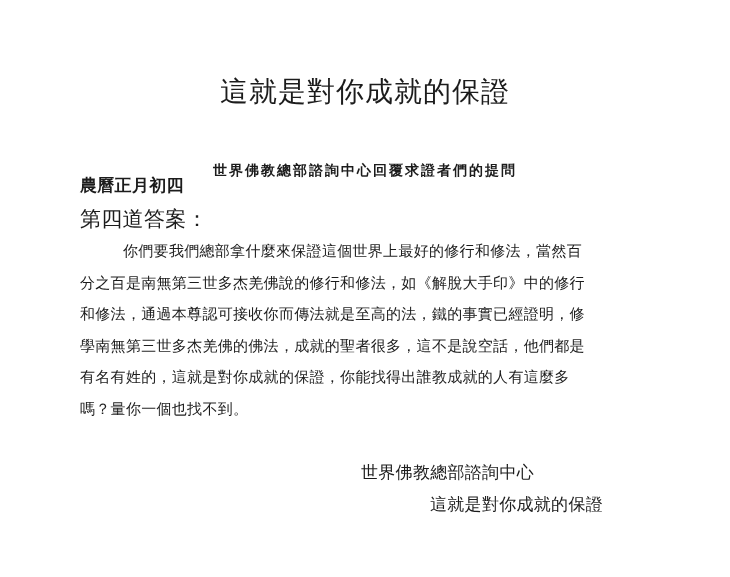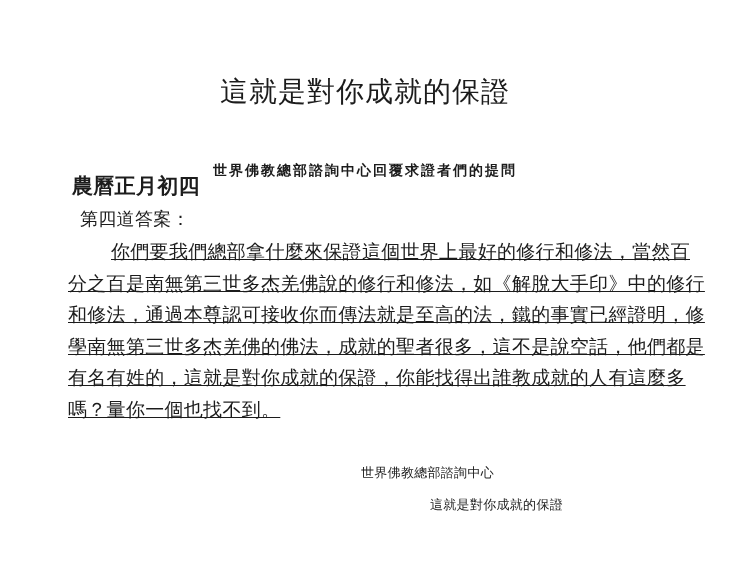--- a/index.html
+++ b/index.html
@@ -40,57 +40,56 @@
     font-size: 14px;
     line-height: 36px;
     font-weight: 700;
     letter-spacing: 2px;
     white-space: nowrap;
     margin-top: 43px;
   }
   .lunar-date {
     position: absolute;
     top: 173px;
-    left: 72px;
-    font-size: 21px;
+    left: 80px;
+    font-size: 17px;
     line-height: 26px;
     font-weight: 700;
     letter-spacing: 0.3px;
     white-space: nowrap;
   }
   .answer-heading {
     position: absolute;
     top: 206px;
     left: 80px;
-    font-size: 18px;
+    font-size: 21px;
     line-height: 26px;
     font-weight: 400;
     letter-spacing: 0.3px;
     white-space: nowrap;
   }
   .body-paragraph {
     position: absolute;
     top: 236px;
-    left: 68px;
+    left: 80px;
     width: 578px;
-    font-size: 19px;
+    font-size: 15px;
     line-height: 31.5px;
     letter-spacing: 0.3px;
-    text-decoration: underline;
   }
   .body-line {
     display: block;
     white-space: nowrap;
   }
   .body-line.first {
     text-indent: 43px;
   }
   .sig-line {
     position: absolute;
-    font-size: 13px;
+    font-size: 17px;
     line-height: 26px;
     letter-spacing: 0.3px;
     white-space: nowrap;
   }
   .sig-org  { top: 460px; left: 361px; }
   .sig-by   { top: 492px; left: 430px; }
   .sig-date { top: 520px; left: 463px; }
 </style>
 </head>
 <body>

